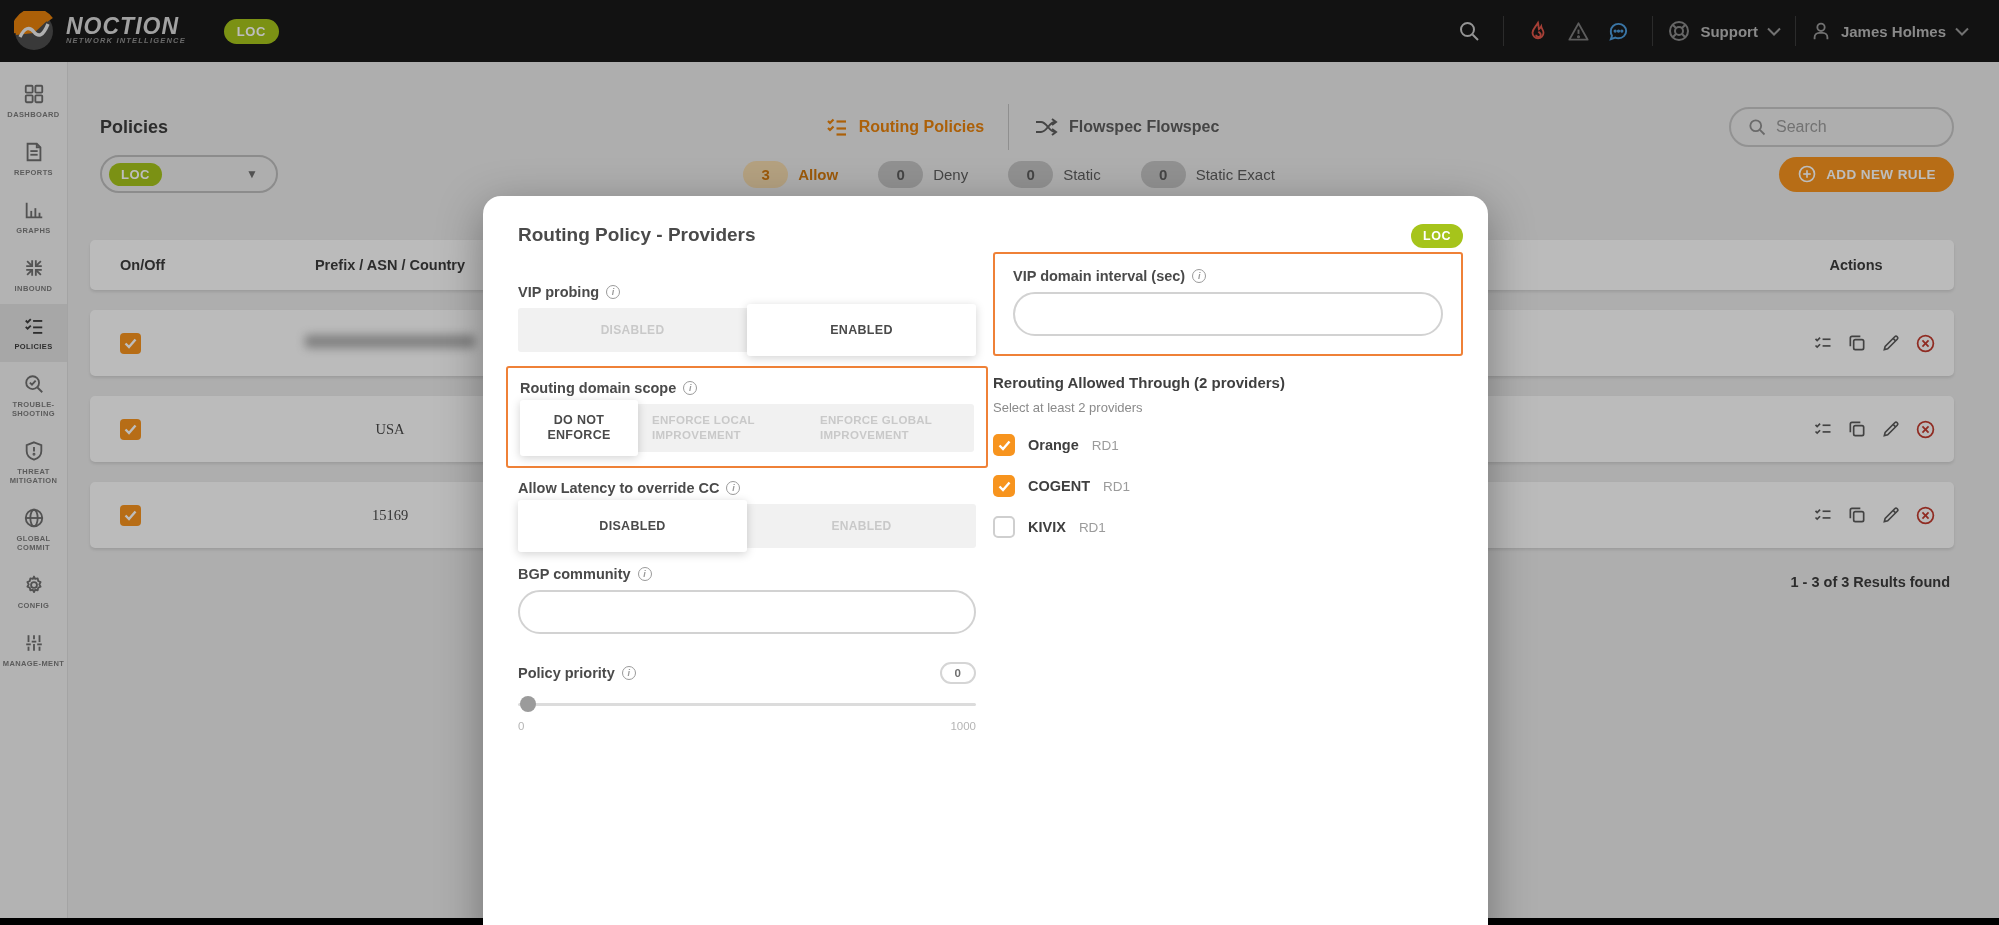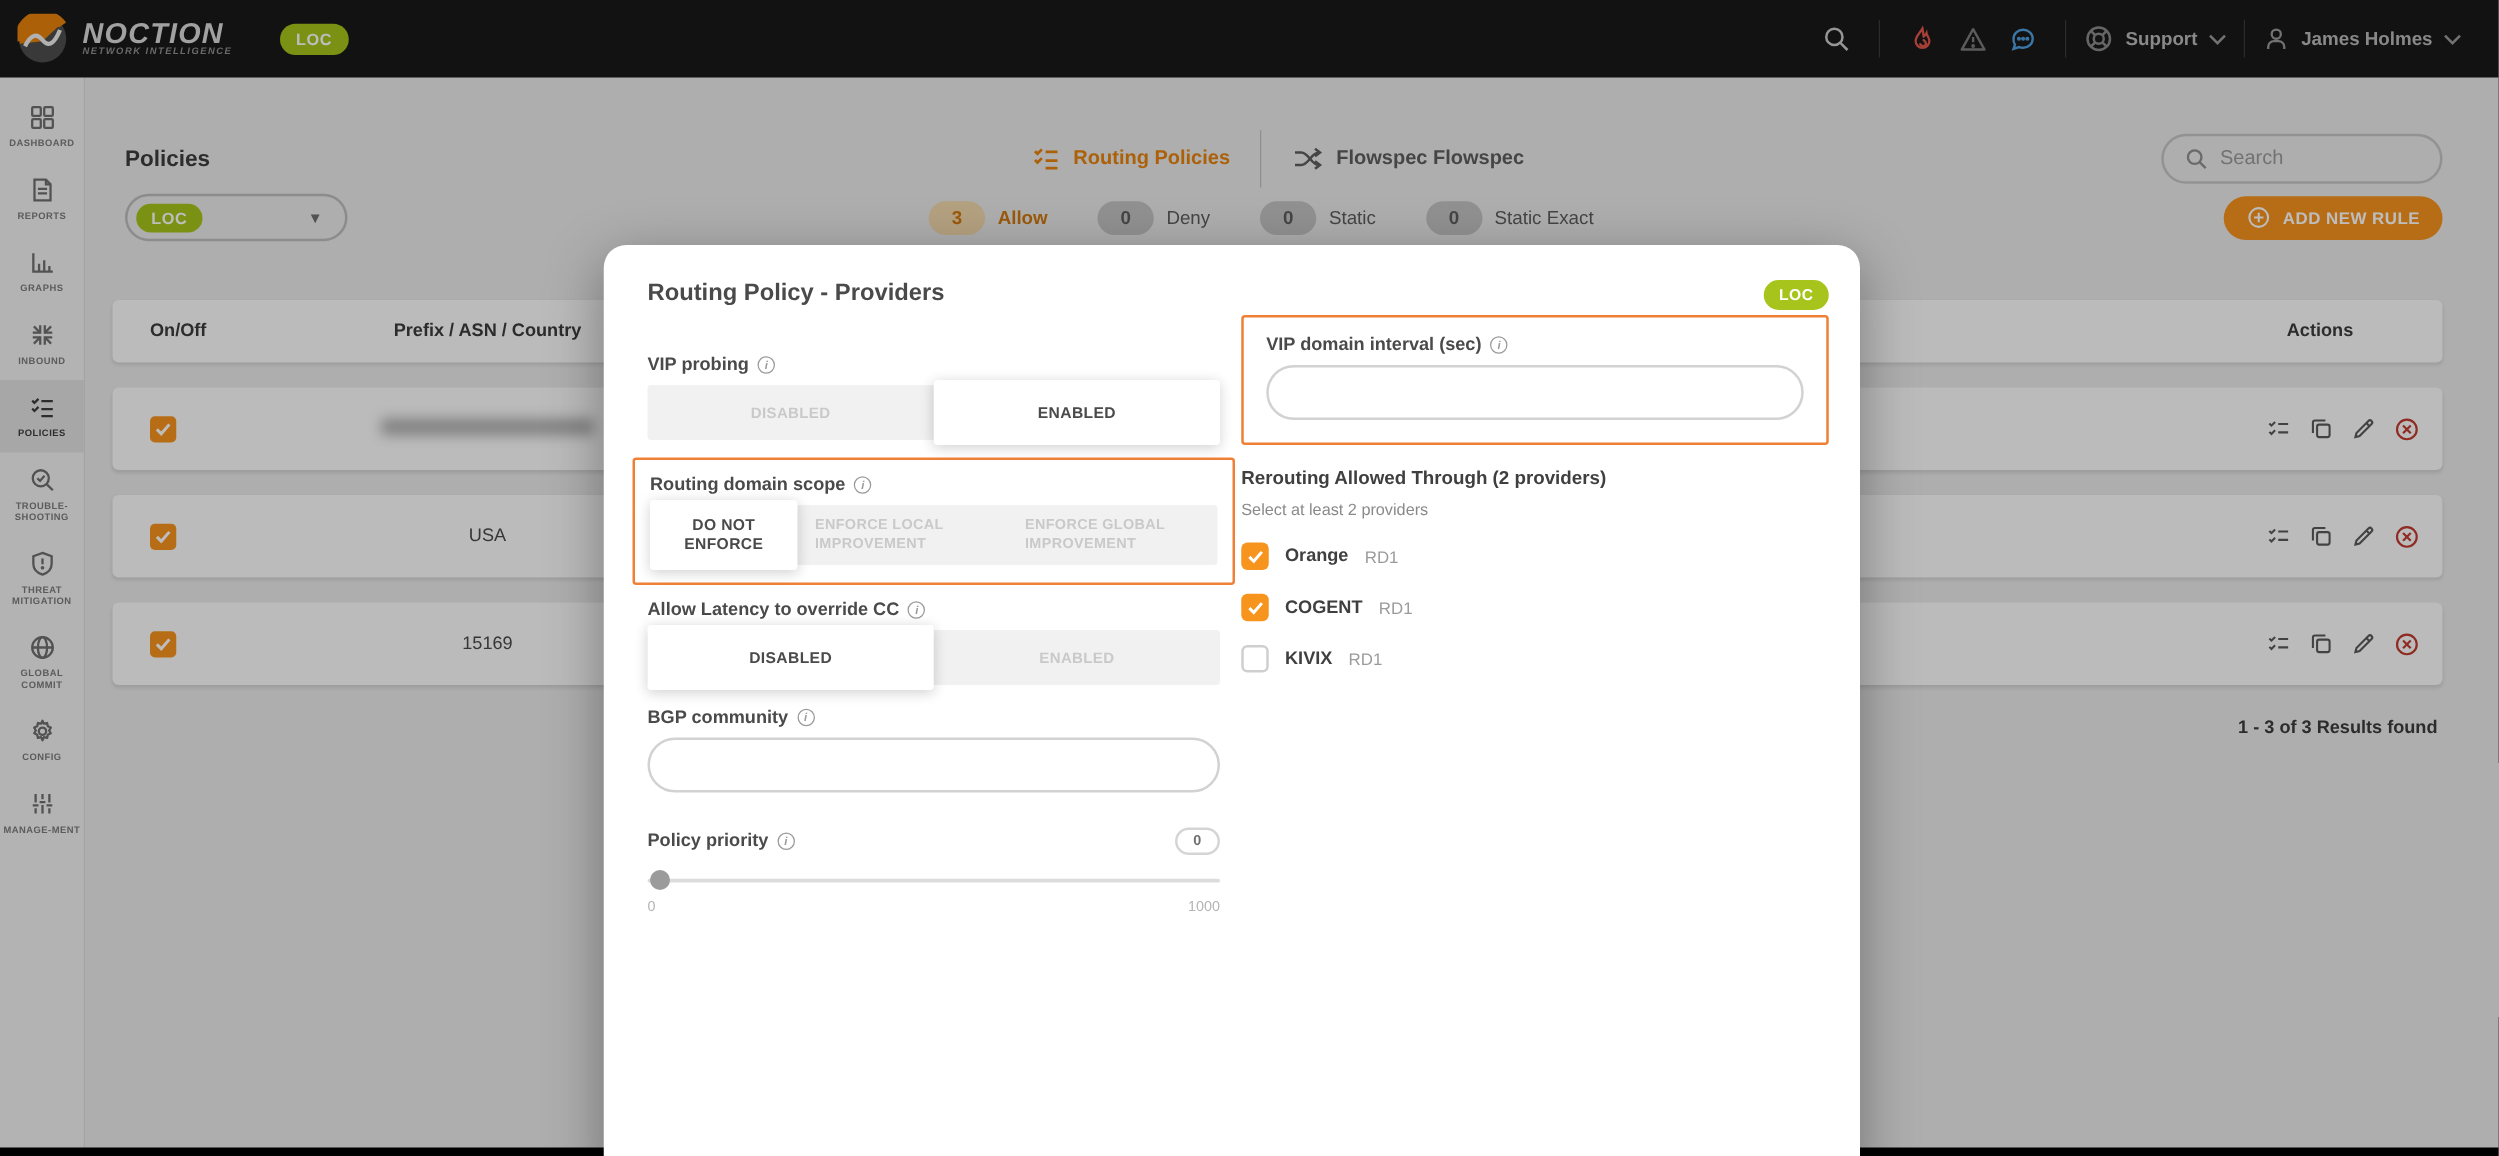--- a/index.html
+++ b/index.html
@@ -60,21 +60,21 @@
   .filter.active .cnt { background:#f3d9ad; color:#d2780e; }
   .filter.active .flbl { color:#d2780e; font-weight:700; }
   .filter { margin-right:26px; }
   .add-btn { display:flex; align-items:center; gap:9px; justify-self:end; background:#f7941e; border:none;
              color:#fff; font-weight:700; font-size:13.5px; letter-spacing:.4px; height:35px; padding:0 18px;
              border-radius:18px; cursor:pointer; font-family:"Liberation Sans", sans-serif; }
 
   
   .tcard { background:#fcfcfc; border-radius:5px; display:flex; align-items:center; box-shadow:0 2px 3px rgba(0,0,0,.10); }
   .thead { margin-top:46px; height:50px; font-weight:700; color:#3c3c3c; font-size:14.5px; }
-  .trow { margin-top:20px; height:66px; }
+  .trow { margin-top:20px; height:66px;font-family:Liberation Serif, serif; }
   .trow:first-of-type { margin-top:24px; }
   .col-onoff { width:100px; padding-left:30px; }
   .col-prefix { width:400px; text-align:center; font-size:14.5px; color:#4a4a4a; }
   .col-spacer { flex:1; }
   .col-actions { width:178px; text-align:center; padding-right:18px; }
   .row-check { width:21px; height:21px; border-radius:4px; background:#f7941e; display:flex; align-items:center;
                justify-content:center; cursor:pointer; }
   .redacted-blob { display:inline-block; width:170px; height:13px; background:#9a9a9a; border-radius:3px;
                    filter:blur(5px); opacity:.8; }
   .actions-icons { display:flex; align-items:center; gap:14px; justify-content:flex-end; padding-right:18px; width:178px; color:#5a5a5a; }

